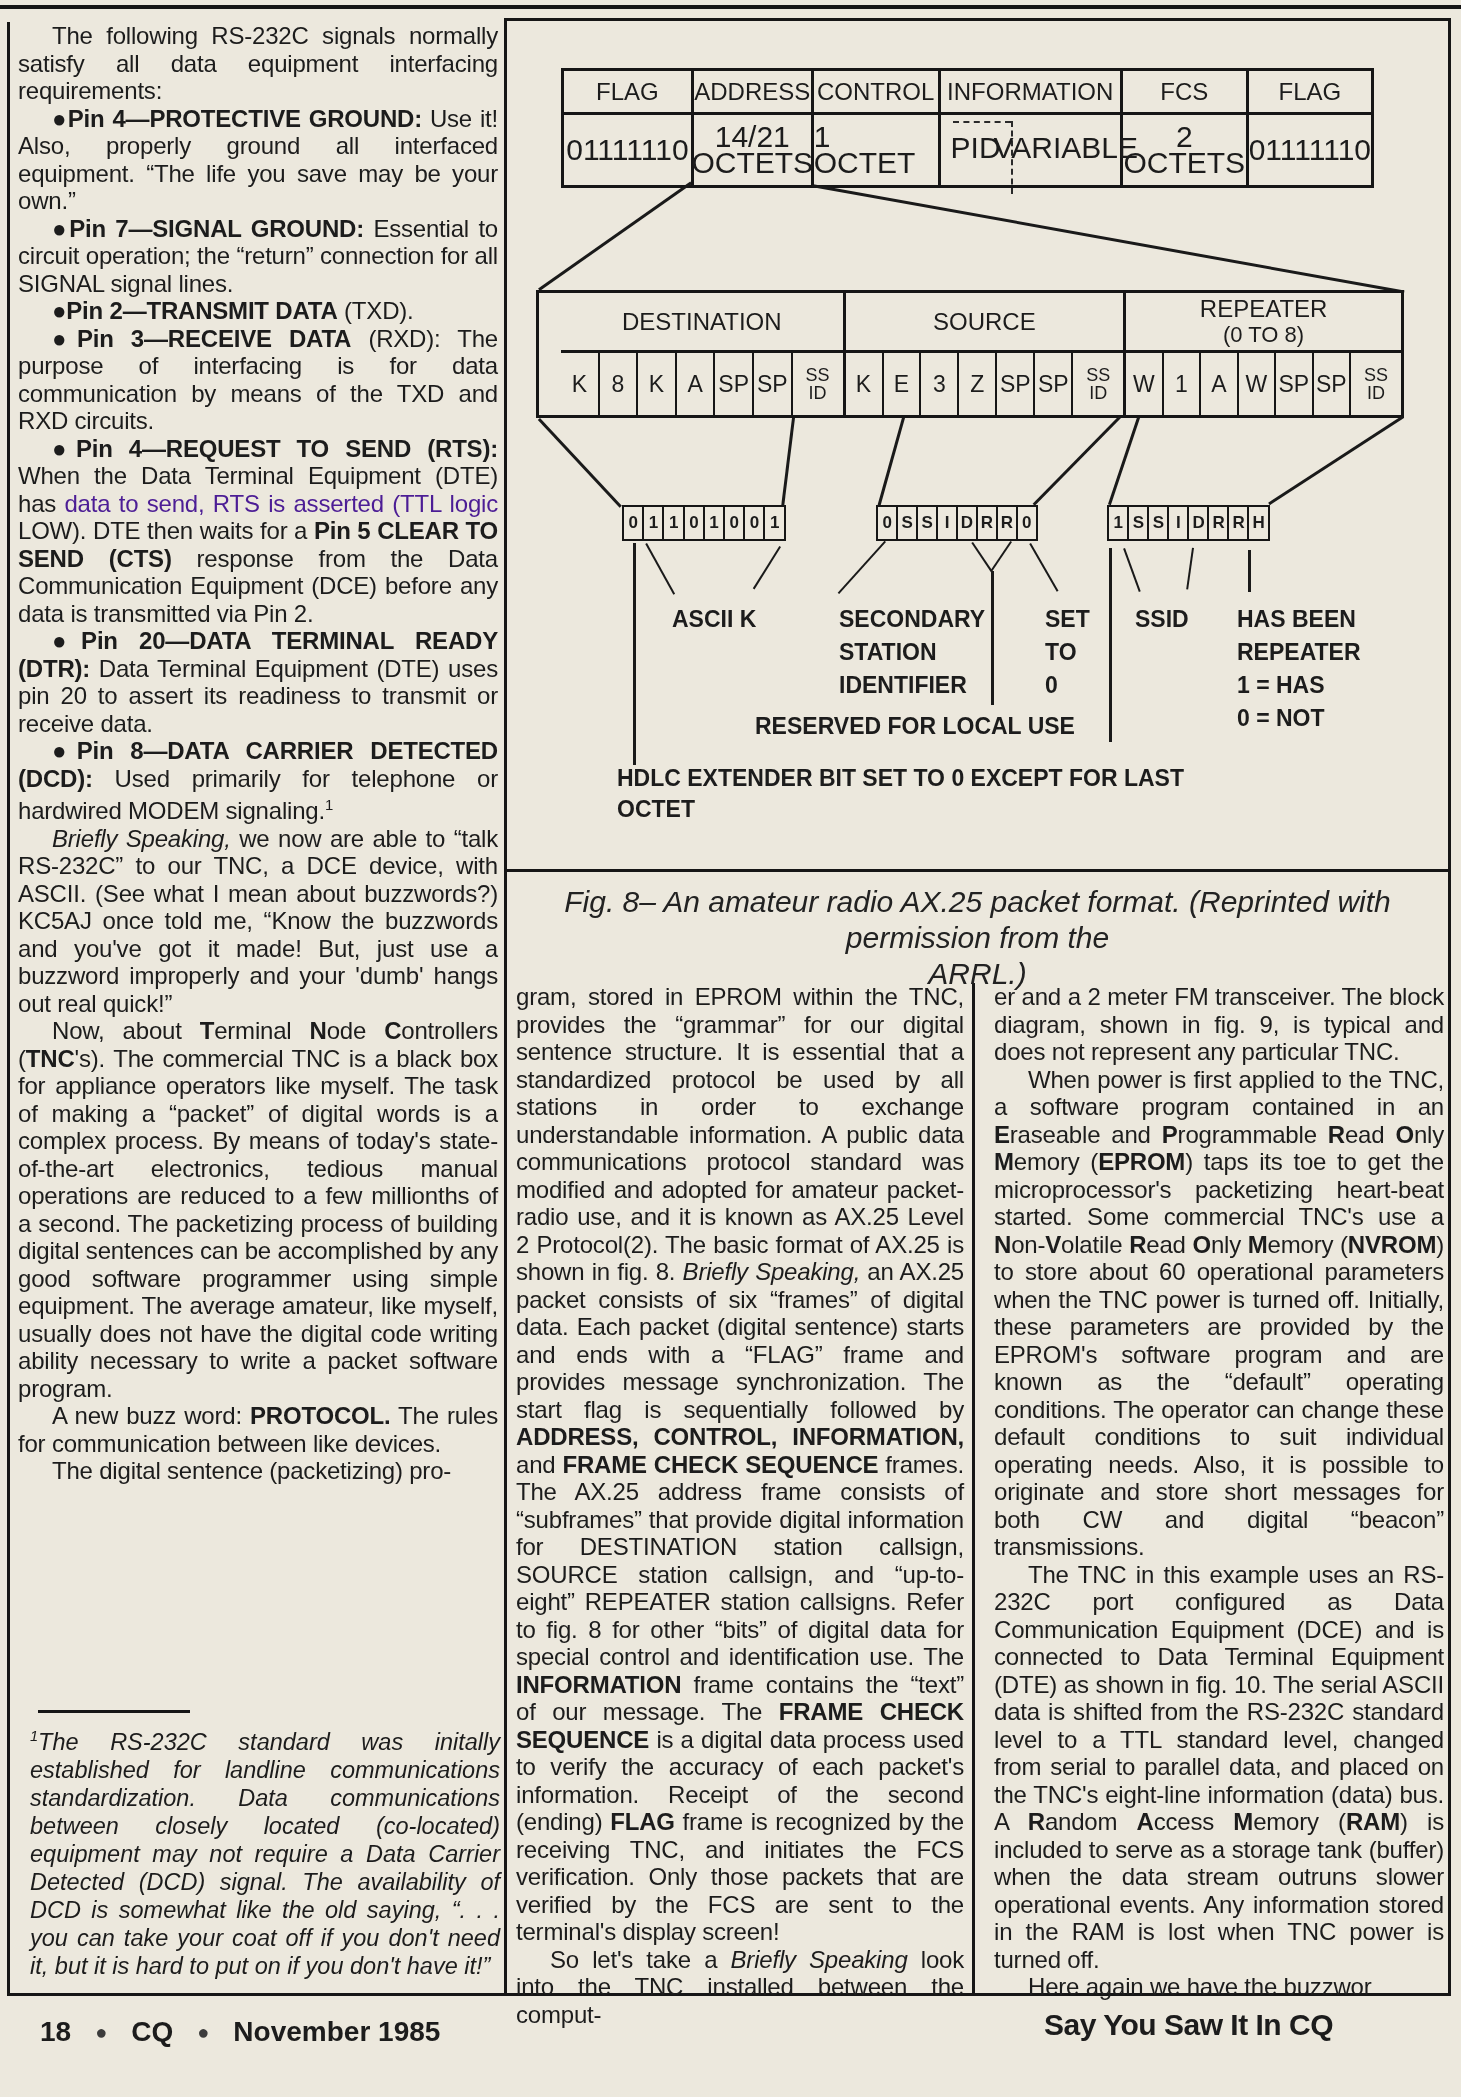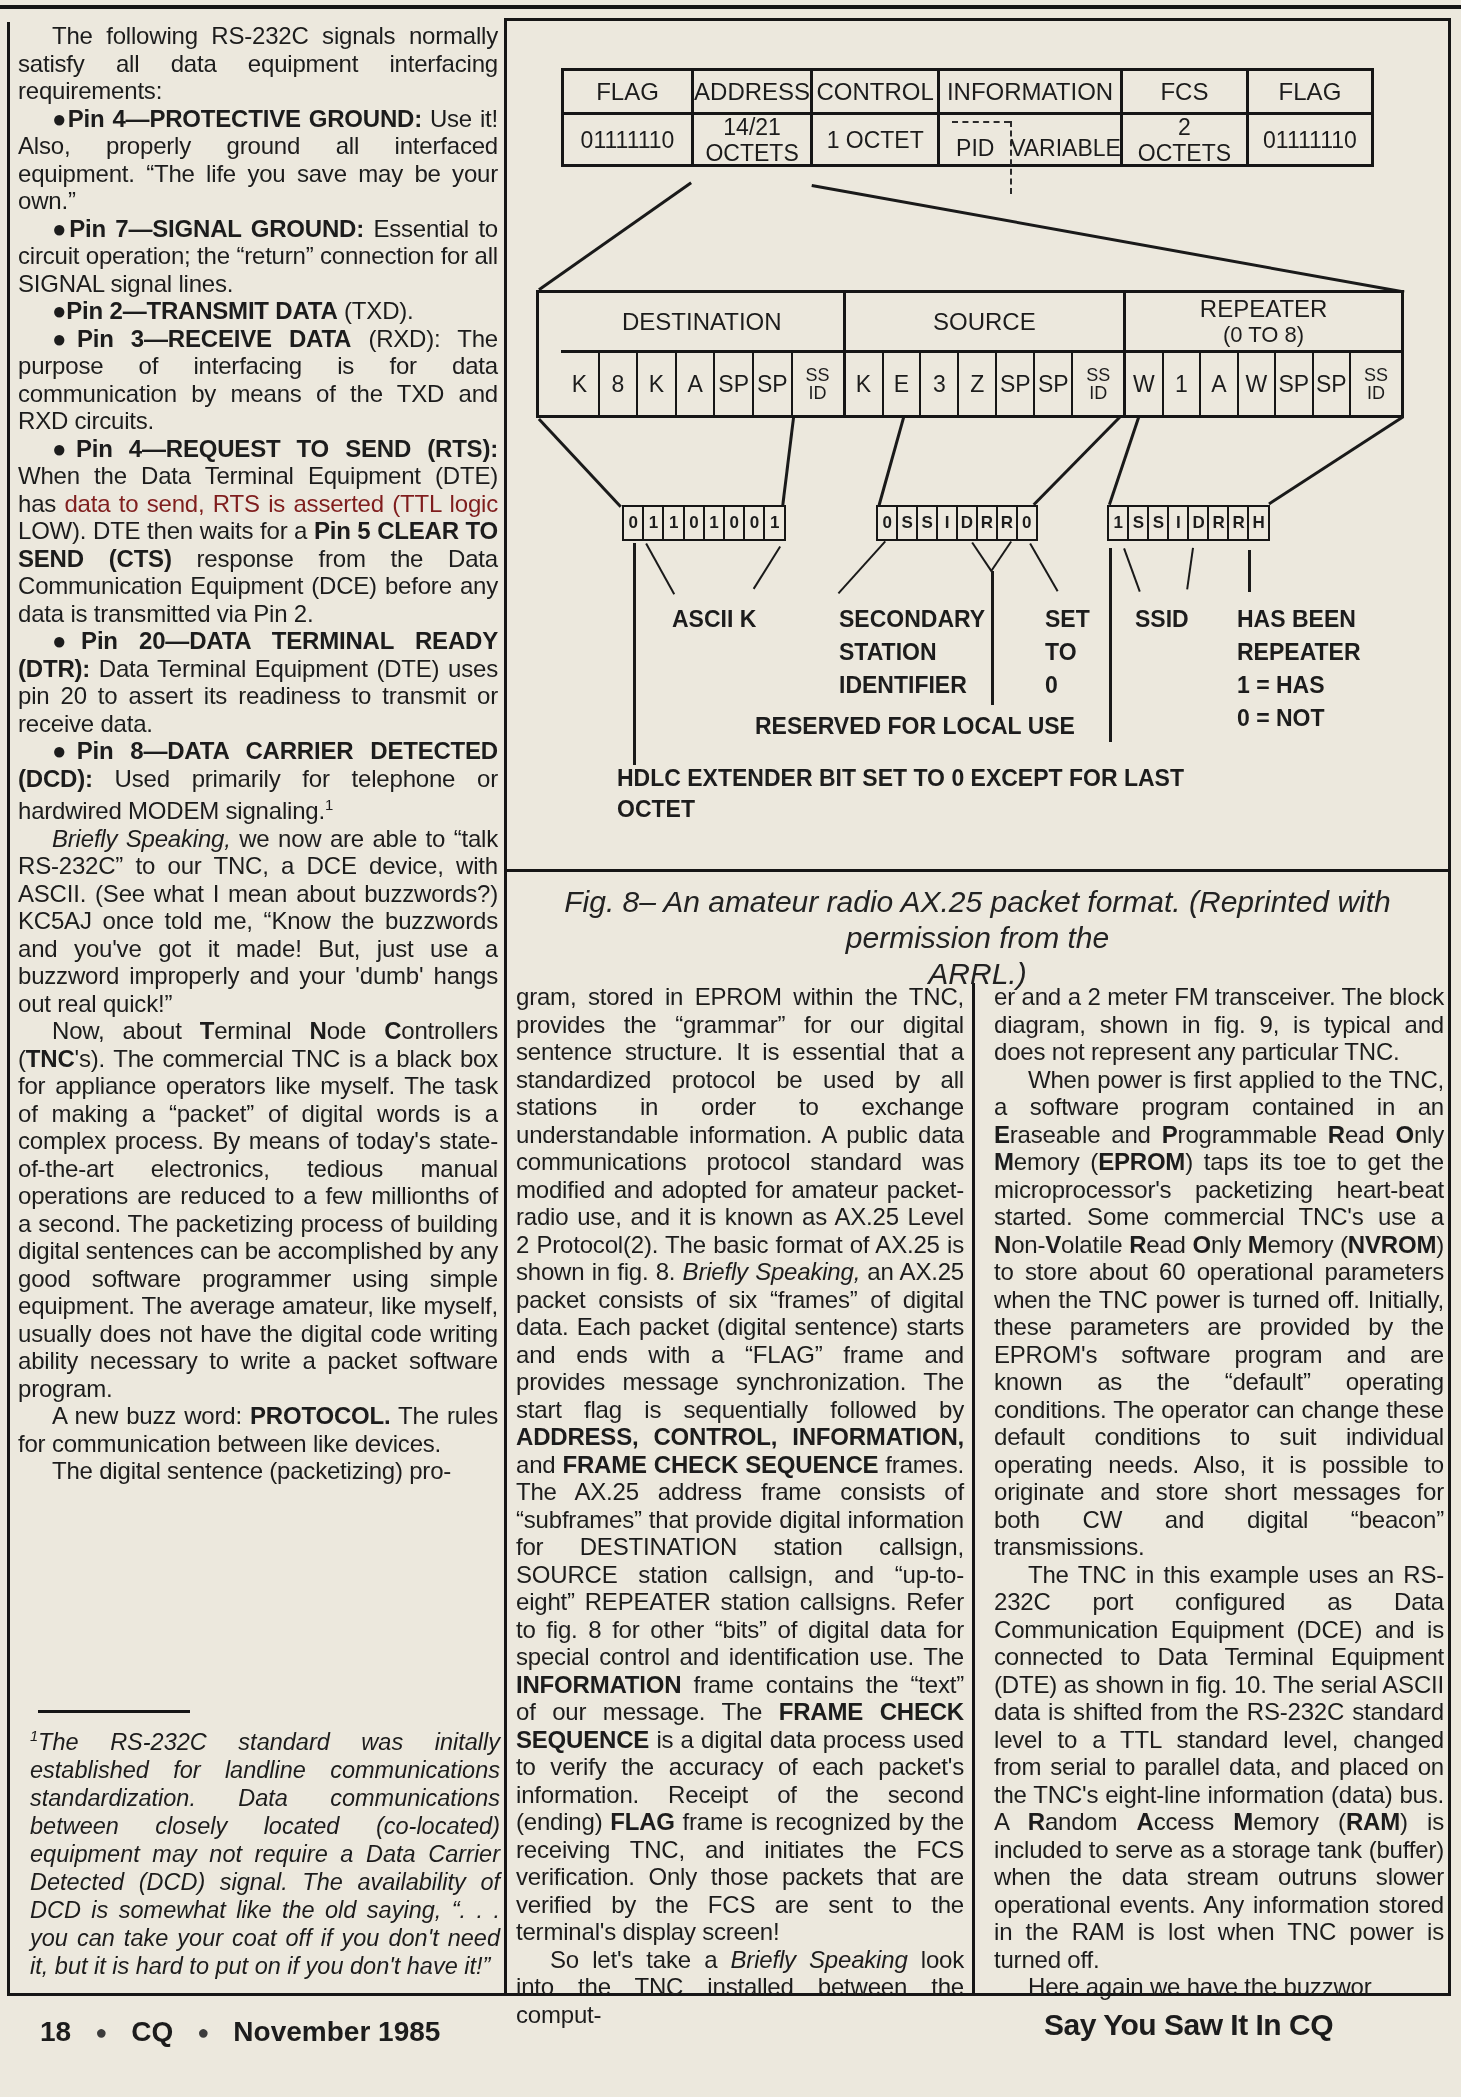--- a/index.html
+++ b/index.html
@@ -8,36 +8,36 @@
     background:#ece8dd;color:#1c1c1c;
     font-family:"Liberation Sans", sans-serif;
   }
   .rule{position:absolute;background:#161616;}
   
   .textcol{position:absolute;text-align:justify;font-size:24px;line-height:27.5px;letter-spacing:-0.2px;}
   .textcol p{margin:0;}
   .textcol p.ind{text-indent:34px;}
   span.b{font-weight:bold;}
   span.i{font-style:italic;}
-  span.f{color:#7f1d1d;}
+  span.f{color:#4c1d95;}
   span.sup{vertical-align:super;font-size:0.62em;}
   #footnote{position:absolute;left:30px;top:1722px;width:470px;font-size:23.5px;line-height:28px;font-style:italic;text-align:justify;}
   #footnote p{margin:0;}
   #footnote-rule{position:absolute;left:38px;top:1710px;width:152px;height:3px;background:#161616;}
   
   #figure{position:absolute;left:505px;top:18px;width:947px;height:853px;}
   .ln{position:absolute;height:0;border-top:3px solid #1a1a1a;transform-origin:0 0;}
   .ln.thin{border-top-width:2.5px;}
   .vln{position:absolute;width:2.5px;background:#1a1a1a;}
   
   #packet-table{position:absolute;left:56px;top:50px;width:813px;display:flex;border:3px solid #161616;box-sizing:border-box;background:#ece8dd;}
   .pt-col{box-sizing:border-box;border-left:3px solid #161616;}
   .pt-col:first-child{border-left:none;}
   .pt-h{height:44px;display:flex;align-items:center;justify-content:center;font-size:24px;border-bottom:3px solid #161616;box-sizing:border-box;}
-  .pt-v{height:49px;display:flex;flex-direction:column;align-items:center;justify-content:center;font-size:23px;line-height:26px;position:relative;}
+  .pt-v{height:70px;display:flex;flex-direction:column;align-items:center;justify-content:center;font-size:30px;line-height:26px;position:relative;}
   
   #address-table{position:absolute;left:31px;top:272px;width:868px;border:3.5px solid #161616;box-sizing:border-box;display:flex;background:#ece8dd;padding-left:22px;}
   .at-sec{box-sizing:border-box;border-left:3px solid #161616;}
   .at-sec:first-child{border-left:none;}
   .at-h{height:60px;display:flex;flex-direction:column;align-items:center;justify-content:center;font-size:24px;line-height:26px;border-bottom:3px solid #161616;box-sizing:border-box;}
   .at-cells{display:flex;height:62px;}
   .at-c{flex:1 1 0;border-left:2.5px solid #161616;box-sizing:border-box;display:flex;align-items:center;justify-content:center;font-size:23px;}
   .at-c:first-child{border-left:none;}
   .at-c.ssid{flex:0 0 52px;flex-direction:column;font-size:18px;line-height:18px;}
   

